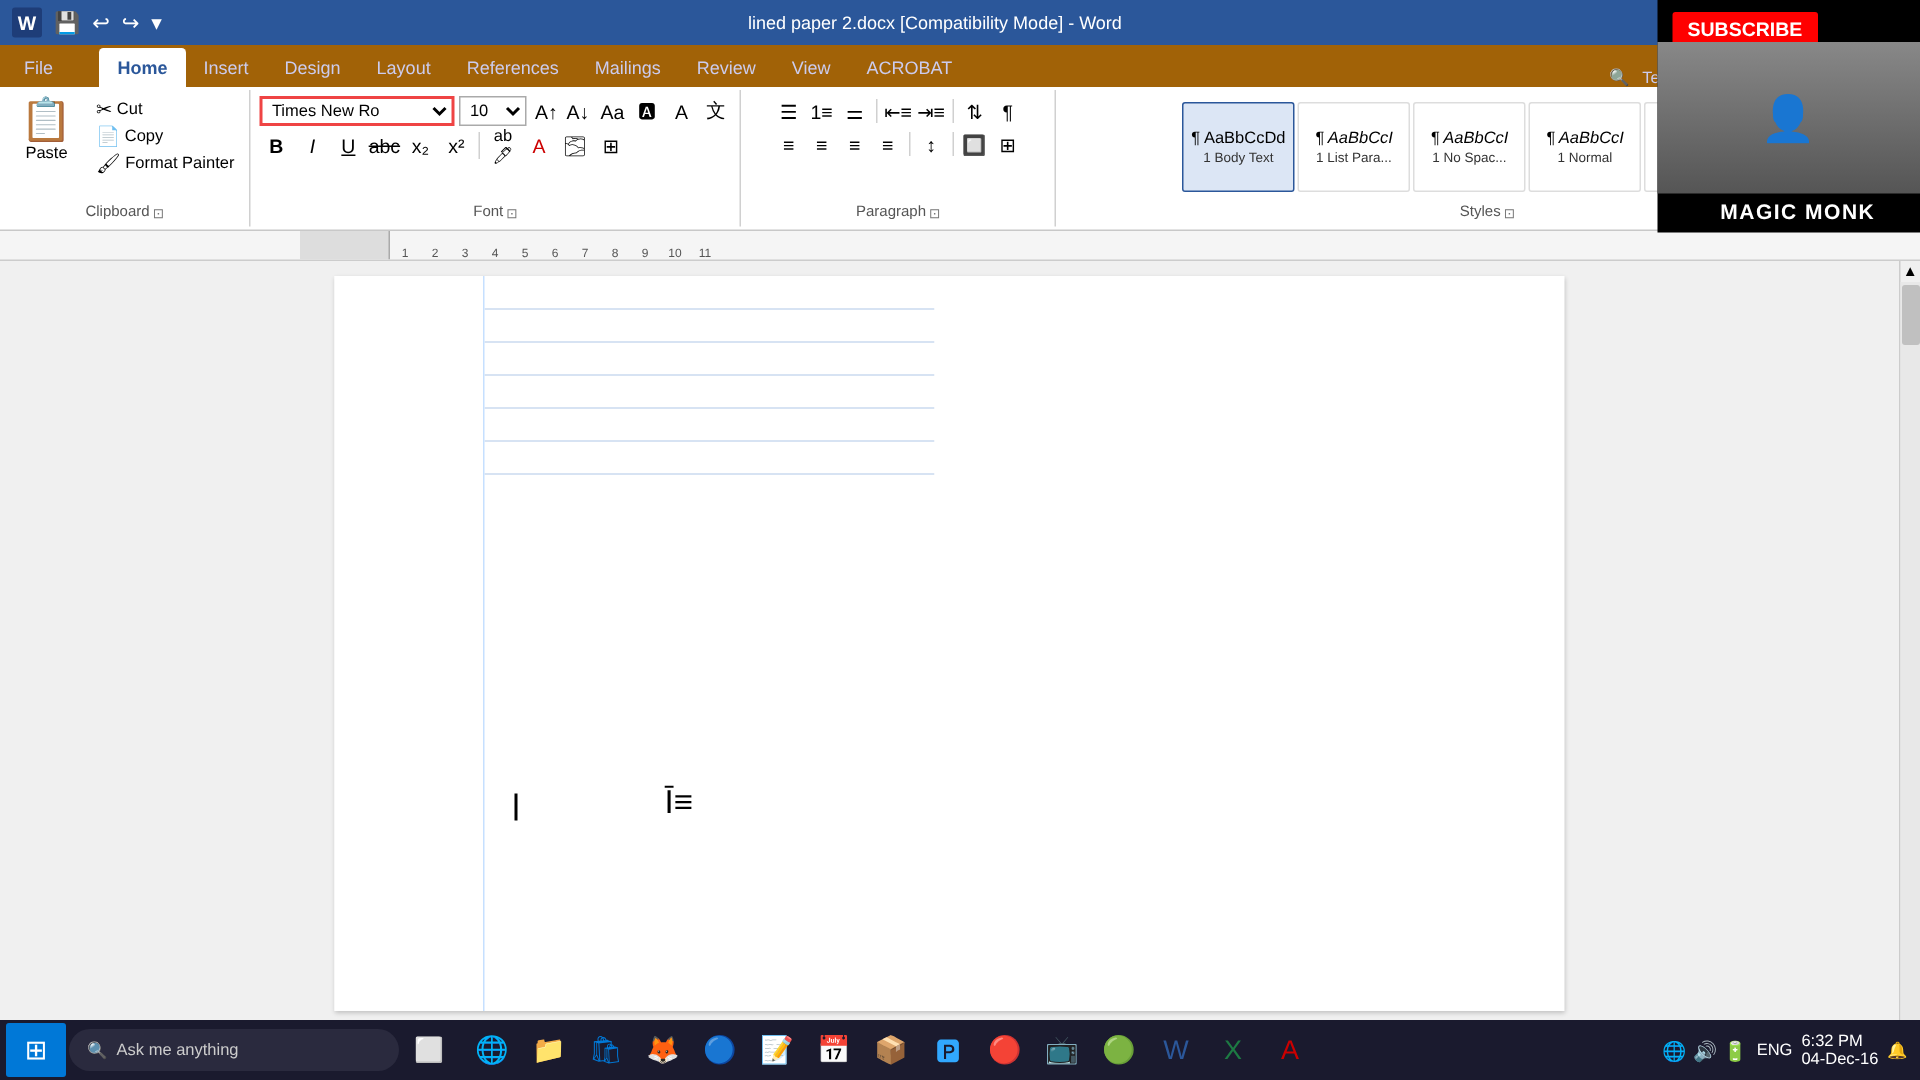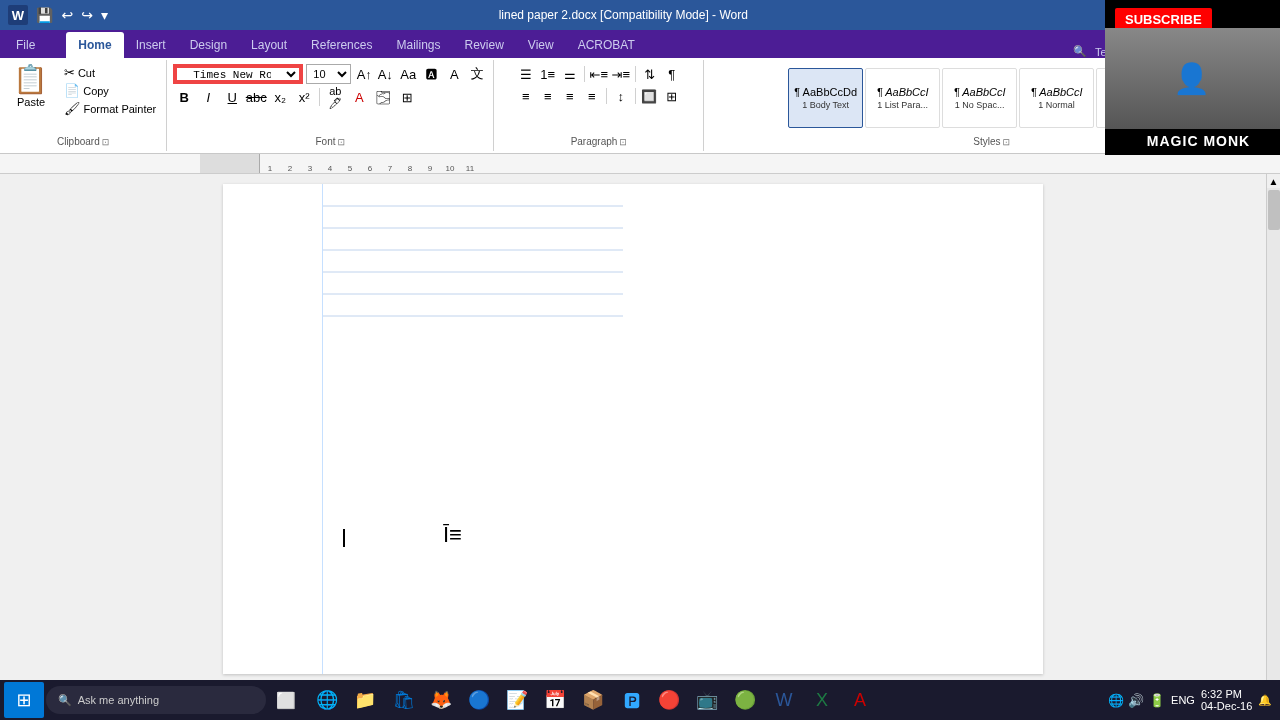--- a/index.html
+++ b/index.html
@@ -71,21 +71,21 @@
 
     
     #ribbon {
       background: #2b579a;
     }
 
     
     #tab-bar {
       display: flex;
       align-items: flex-end;
-      background: #4c1d95;
+      background: #a16207;
       padding: 0 4px;
       height: 28px;
     }
     .tab {
       padding: 4px 12px;
       font-size: 12px;
       color: #cce;
       cursor: pointer;
       border-radius: 3px 3px 0 0;
       height: 26px;
@@ -174,25 +174,24 @@
     }
     .font-row1, .font-row2 {
       display: flex;
       align-items: center;
       gap: 3px;
     }
     .font-select {
       width: 130px;
       font-size: 11px;
       height: 20px;
-      border: 4px solid #ef4444;
-      padding: 0 12px;
+      border: 2px solid #ef4444;
+      padding: 0 2px;
       background: white;
       cursor: pointer;
-      font-family: Liberation Mono, monospace;
     }
     .font-size-select {
       width: 45px;
       font-size: 11px;
       height: 20px;
       border: 1px solid #aaa;
       padding: 0 2px;
       background: white;
       cursor: pointer;
     }

